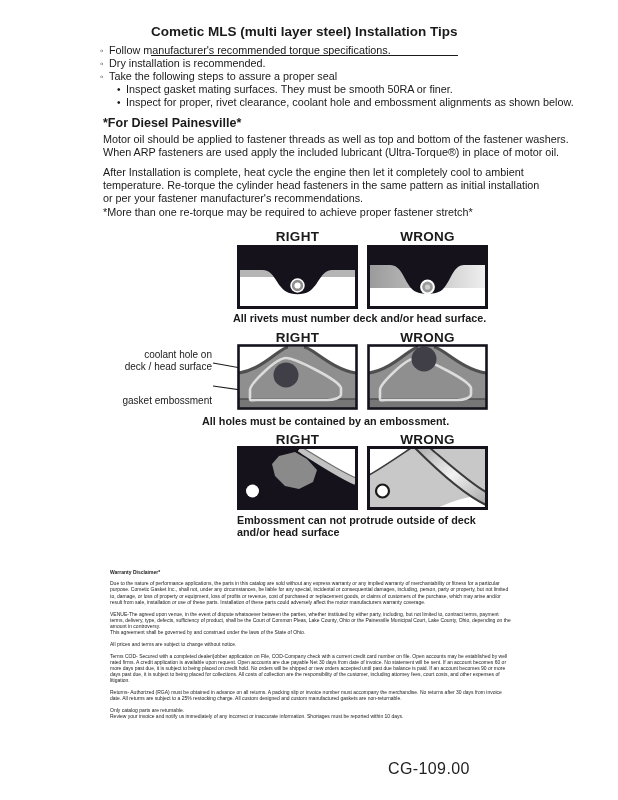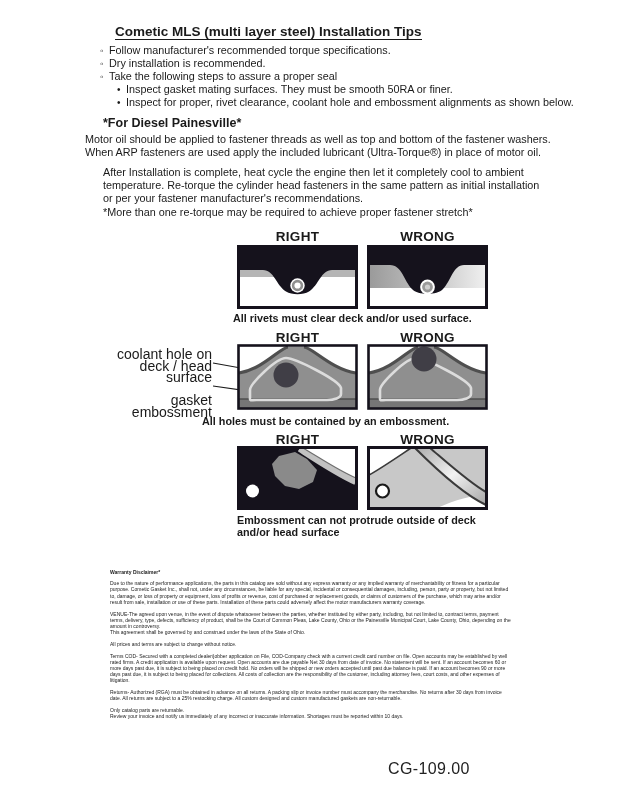--- a/index.html
+++ b/index.html
@@ -13,32 +13,32 @@
     --light:#c8c8c8;
   }
   html,body{margin:0;padding:0;background:#ffffff;}
   .page{
     position:relative;width:618px;height:800px;background:#ffffff;
     font-family:"Liberation Sans", sans-serif;color:var(--ink);overflow:hidden;
   }
   .abs{position:absolute;}
   .title{
     font-size:13.5px;font-weight:bold;border-bottom:1.6px solid var(--ink);
-    padding-bottom:0;white-space:nowrap;
+    padding-bottom:16px;white-space:nowrap;margin-left:36px;
   }
   .body-text{font-size:10.8px;line-height:13px;}
   .prewrap{white-space:pre-line;}
   .bullet-row{display:flex;font-size:10.8px;line-height:13px;}
   .bullet-glyph{width:9px;flex:0 0 9px;text-align:left;font-size:10px;}
   .sub{margin-left:17px;}
   .section-heading{font-size:12.5px;font-weight:bold;white-space:nowrap;}
   .rw-label{width:121px;text-align:center;font-size:13.5px;font-weight:bold;letter-spacing:0.3px;}
   .caption{font-size:10.8px;font-weight:bold;line-height:12px;}
   .panel{display:block;}
-  .annot{font-size:14px;line-height:11.5px;text-align:right;width:104px;}
+  .annot{font-size:10px;line-height:11.5px;text-align:right;width:104px;}
   .fineprint{width:403px;font-size:5px;line-height:6.2px;color:#222222;}
   .fineprint .fp-h{font-weight:bold;margin:0 0 5px 0;}
   .fineprint p{margin:0 0 5.5px 0;}
   .docnum{font-size:16px;letter-spacing:0.4px;color:#222222;}
 </style>
 </head>
 <body>
 
 <div class="page">
 
@@ -61,21 +61,21 @@
       <span class="bullet-glyph">•</span>
       <span>Inspect gasket mating surfaces.  They must be smooth 50RA or finer.</span>
     </div>
     <div class="bullet-row sub">
       <span class="bullet-glyph">•</span>
       <span>Inspect for proper, rivet clearance, coolant hole and embossment alignments as shown below.</span>
     </div>
   </div>
 
   <div class="abs section-heading" style="left:103px;top:116px;">*For Diesel Painesville*</div>
-  <div class="abs body-text prewrap" style="left:85px;top:133px;width:470px;">Motor oil should be applied to fastener threads as well as top and bottom of the fastener washers.
+  <div class="abs body-text prewrap" style="left:103px;top:133px;width:470px;">Motor oil should be applied to fastener threads as well as top and bottom of the fastener washers.
 When ARP fasteners are used apply the included lubricant (Ultra-Torque®) in place of motor oil.</div>
   <div class="abs body-text" style="left:103px;top:206px;width:470px;">*More than one re-torque may be required to achieve proper fastener stretch*</div>
   <div class="abs body-text prewrap" style="left:103px;top:166px;width:470px;">After Installation is complete, heat cycle the engine then let it completely cool to ambient
 temperature. Re-torque the cylinder head fasteners in the same pattern as initial installation
 or per your fastener manufacturer's recommendations.</div>
 
   <div class="abs rw-label" style="left:237px;top:229px;">RIGHT</div>
   <div class="abs rw-label" style="left:367px;top:229px;">WRONG</div>
 
   <svg class="abs panel" style="left:237px;top:245px;" width="121" height="64" viewBox="0 0 121 64">
@@ -98,21 +98,21 @@
     <rect x="1.5" y="1.5" width="118" height="61" fill="#ffffff"></rect>
     <rect x="2" y="20" width="117" height="23" fill="url(#g1)"></rect>
     <rect x="2" y="43" width="117" height="19" fill="#ffffff"></rect>
     <path d="M2,2 H119 V20 H97 C86,20 84,36 76,44 C70,50.5 51,50.5 45,44 C37,36 35,20 23,20 H2 Z" fill="var(--black)"></path>
     <circle cx="60.5" cy="42" r="7.4" fill="#ffffff"></circle>
     <circle cx="60.5" cy="42" r="5.4" fill="#9a9a9a"></circle>
     <circle cx="60.5" cy="42" r="2.6" fill="#cfcfcf"></circle>
     <rect x="1.5" y="1.5" width="118" height="61" fill="none" stroke="var(--black)" stroke-width="3"></rect>
   </svg>
 
-  <div class="abs caption" style="left:233px;top:312px;width:260px;">All rivets must clear deck and/or used surface.</div>
+  <div class="abs caption" style="left:233px;top:312px;width:260px;">All rivets must number deck and/or head surface.</div>
 
   <div class="abs rw-label" style="left:237px;top:330px;">RIGHT</div>
   <div class="abs rw-label" style="left:367px;top:330px;">WRONG</div>
 
   <div class="abs annot prewrap" style="left:108px;top:349px;">coolant hole on
 deck / head surface</div>
   <div class="abs annot" style="left:108px;top:395px;">gasket embossment</div>
 
   <svg class="abs" style="left:212px;top:352px;" width="80" height="45" viewBox="0 0 80 45">
     <line x1="1" y1="11" x2="73" y2="24" stroke="#1a1a1a" stroke-width="1.1"></line>

